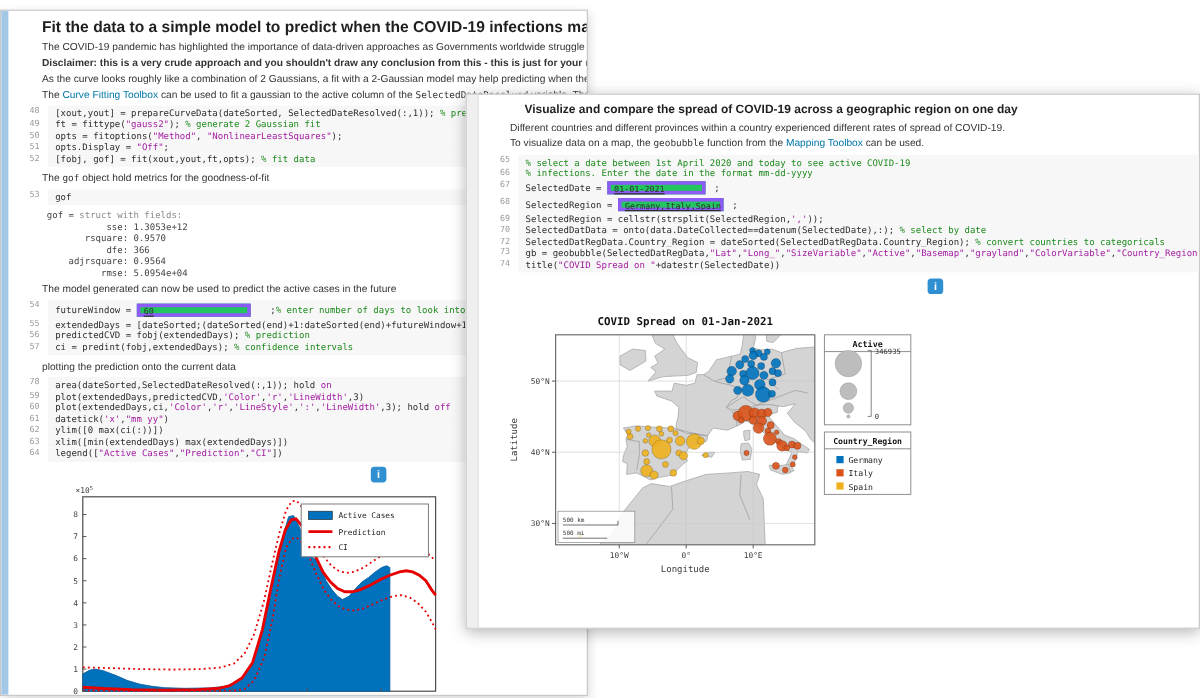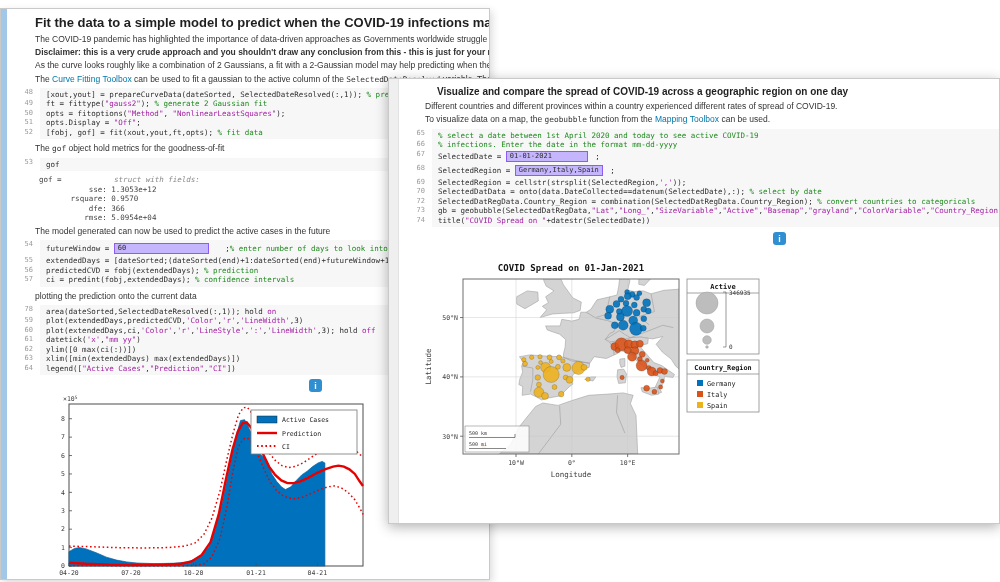--- a/index.html
+++ b/index.html
@@ -16,34 +16,34 @@
   h1.ls-title{margin:3px 0 4px 26px;font-size:13px;font-weight:bold;color:#1f1f1f;white-space:nowrap;overflow:hidden;}
   .win-right h1.ls-title{margin-left:36px;font-size:10px;}
   p.ls-p{margin:3px 0;padding-left:26px;font-size:8.5px;line-height:1.2;color:#333;white-space:nowrap;overflow:hidden;}
   .win-right p.ls-p{padding-left:24px;}
   p.bold{font-weight:bold;}
   .seg-plain{}
   .seg-link{color:#0076a8;cursor:pointer;}
   .seg-code{font-family:"DejaVu Sans Mono",monospace;font-size:.92em;}
   .seg-comment{color:#1e8a1e;}
   .seg-string{color:#a31ca3;}
-  .seg-italic{color:#8a8a8a;font-style:italic;margin-left:48px;}
+  .seg-italic{color:#8a8a8a;}
   .codeblock{margin:4px 0;}
   .code-row{display:flex;min-height:9.5px;}
   .lnum{flex:0 0 24px;width:24px;text-align:right;padding-right:7px;color:#9b9b9b;
         font:7px "DejaVu Sans Mono",monospace;line-height:9.5px;}
   .cline{flex:1;background:#f7f7f7;padding-left:6px;white-space:pre;overflow:hidden;
          font:7.5px "DejaVu Sans Mono",monospace;line-height:9.5px;color:#2d2d2d;}
   .code-row:first-child .cline{padding-top:2px;}
   .code-row:last-child .cline{padding-bottom:2px;}
   .code-row.has-input{min-height:14px;}
   .code-row.has-input .cline{line-height:14px;}
-  .code-input{display:inline-block;box-sizing:border-box;height:11px;line-height:10px;border:1px solid #8b5cf6;
-              background:#c4b5fd;padding:0 3px;margin-right:3px;font:7px "DejaVu Sans Mono",monospace;
-              vertical-align:middle;color:#2d2d2d;}
+  .code-input{display:inline-block;box-sizing:border-box;height:11px;line-height:10px;border:3px solid #8b5cf6;
+              background:#22c55e;padding:0 3px;margin-right:3px;font:7px "DejaVu Sans Mono",monospace;
+              vertical-align:middle;color:#2d2d2d;text-decoration:underline;}
   .output{margin:3px 0 3px 24px;padding-left:6px;}
   .out-row{font:7.5px "DejaVu Sans Mono",monospace;line-height:9.5px;white-space:pre;color:#444;}
   .fig-head{position:relative;height:15px;}
   .info-icon{position:absolute;width:13px;height:13px;border-radius:3px;background:#2f8fd0;color:#fff;
              font:bold 9px "Liberation Sans",sans-serif;display:flex;align-items:center;justify-content:center;
              cursor:pointer;}
   .figure{display:block;}
   svg text{font-family:"DejaVu Sans Mono",monospace;}
 </style>
 </head>
@@ -90,20 +90,21 @@
             <span class="lnum">53</span>
             <span class="cline"><span class="seg-plain">gof</span></span>
           </div>
         </div>
 
       <div class="output">
           <div class="out-row"><span class="seg-plain">gof = </span><span class="seg-italic">struct with fields:</span></div>
           <div class="out-row"><span class="seg-plain">           sse: 1.3053e+12</span></div>
           <div class="out-row"><span class="seg-plain">       rsquare: 0.9570</span></div>
           <div class="out-row"><span class="seg-plain">           dfe: 366</span></div>
+          <div class="out-row"><span class="seg-plain">    adjrsquare: 0.9564</span></div>
           <div class="out-row"><span class="seg-plain">          rmse: 5.0954e+04</span></div>
         </div>
 
       <p class="ls-p">The model generated can now be used to predict the active cases in the future</p>
 
       <div class="codeblock">
           <div class="code-row has-input">
             <span class="lnum">54</span>
             <span class="cline"><span class="seg-plain">futureWindow = </span><span class="code-input" style="width: 95px;">60</span><span class="seg-plain">   ;</span><span class="seg-comment">% enter number of days to look into the future</span></span>
           </div>
@@ -231,21 +232,21 @@
           <div class="code-row">
             <span class="lnum">69</span>
             <span class="cline"><span class="seg-plain">SelectedRegion = cellstr(strsplit(SelectedRegion,</span><span class="seg-string">','</span><span class="seg-plain">));</span></span>
           </div>
           <div class="code-row">
             <span class="lnum">70</span>
             <span class="cline"><span class="seg-plain">SelectedDatData = onto(data.DateCollected==datenum(SelectedDate),:); </span><span class="seg-comment">% select by date</span></span>
           </div>
           <div class="code-row">
             <span class="lnum">72</span>
-            <span class="cline"><span class="seg-plain">SelectedDatRegData.Country_Region = combination(SelectedDatRegData.Country_Region); </span><span class="seg-comment">% convert countries to categoricals</span></span>
+            <span class="cline"><span class="seg-plain">SelectedDatRegData.Country_Region = dateSorted(SelectedDatRegData.Country_Region); </span><span class="seg-comment">% convert countries to categoricals</span></span>
           </div>
           <div class="code-row">
             <span class="lnum">73</span>
             <span class="cline"><span class="seg-plain">gb = geobubble(SelectedDatRegData,</span><span class="seg-string">"Lat"</span><span class="seg-plain">,</span><span class="seg-string">"Long_"</span><span class="seg-plain">,</span><span class="seg-string">"SizeVariable"</span><span class="seg-plain">,</span><span class="seg-string">"Active"</span><span class="seg-plain">,</span><span class="seg-string">"Basemap"</span><span class="seg-plain">,</span><span class="seg-string">"grayland"</span><span class="seg-plain">,</span><span class="seg-string">"ColorVariable"</span><span class="seg-plain">,</span><span class="seg-string">"Country_Region"</span></span>
           </div>
           <div class="code-row">
             <span class="lnum">74</span>
             <span class="cline"><span class="seg-plain">title(</span><span class="seg-string">"COVID Spread on "</span><span class="seg-plain">+datestr(SelectedDate))</span></span>
           </div>
         </div>

